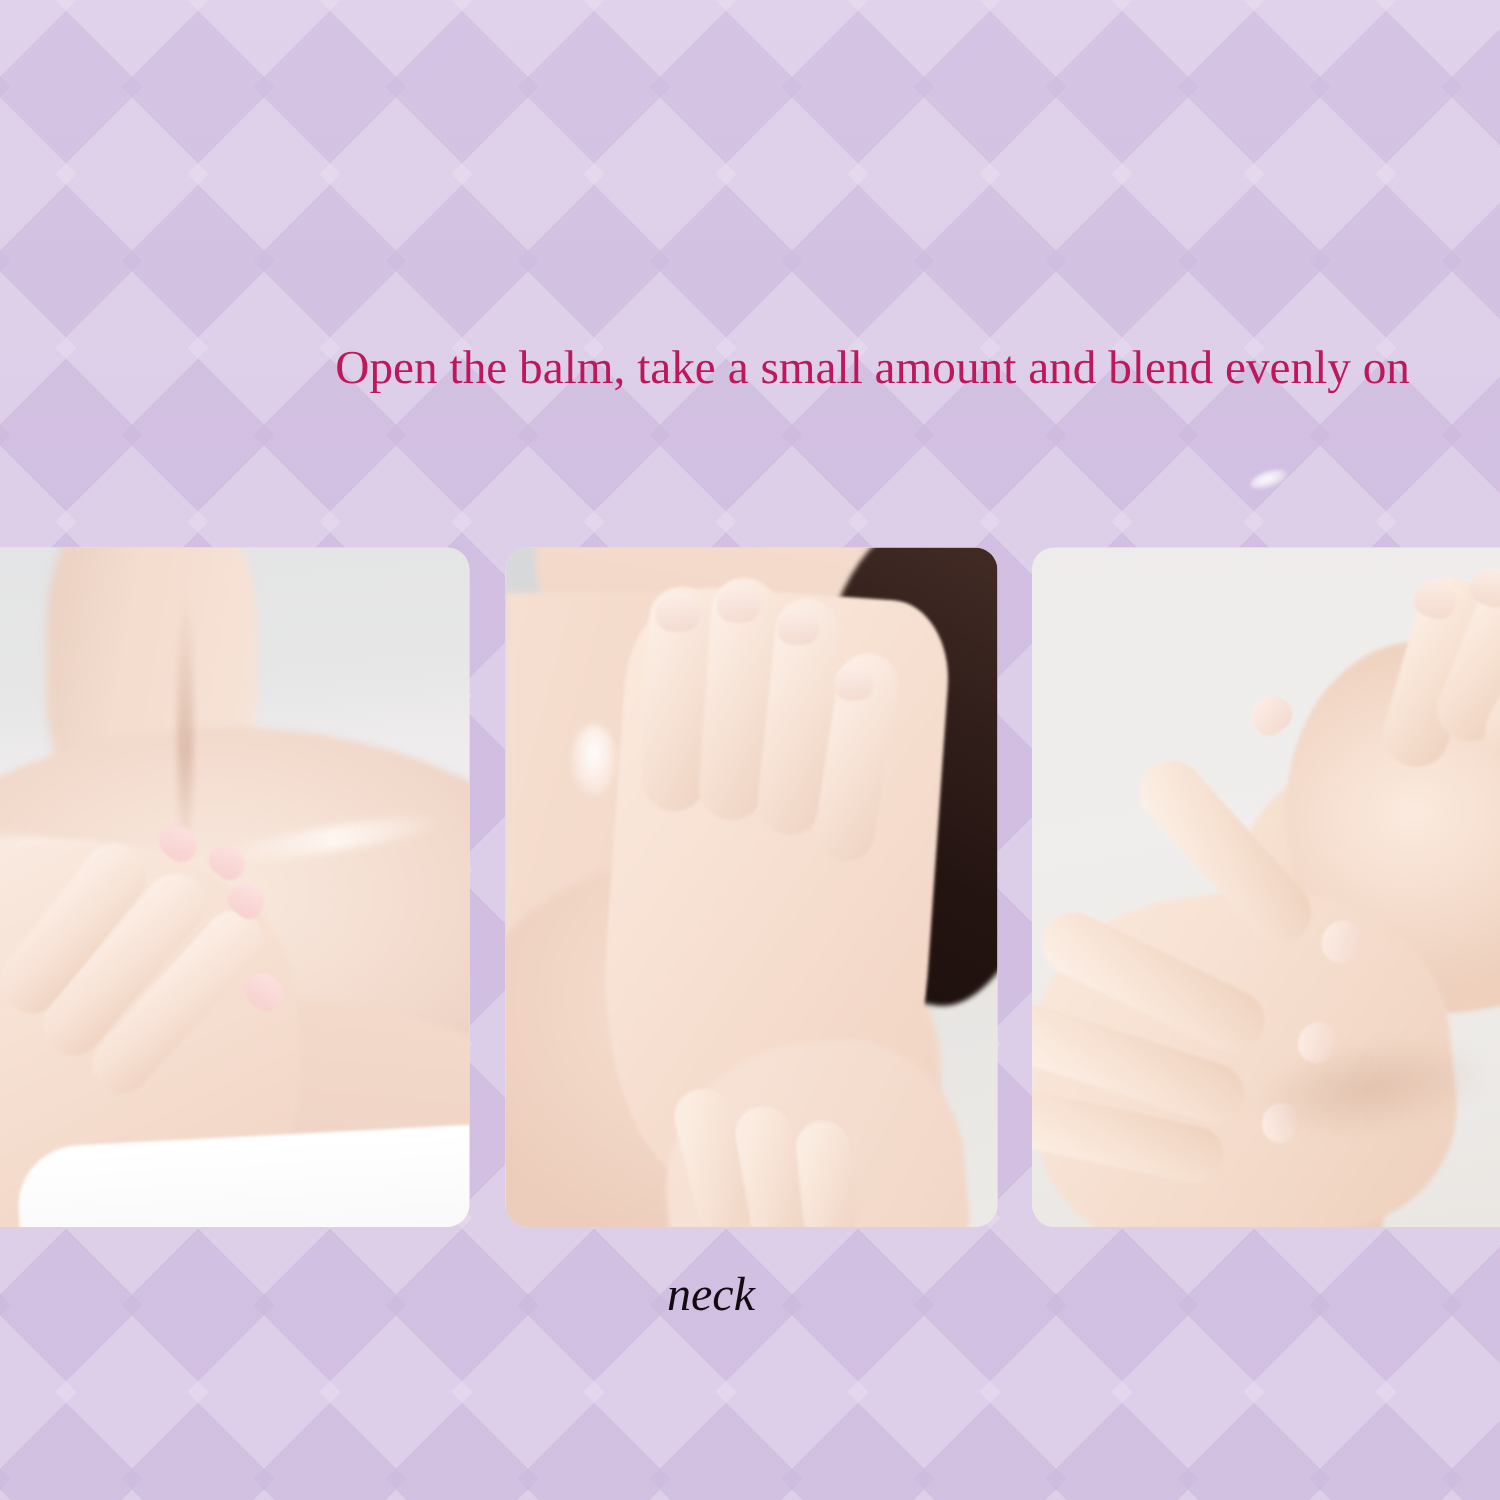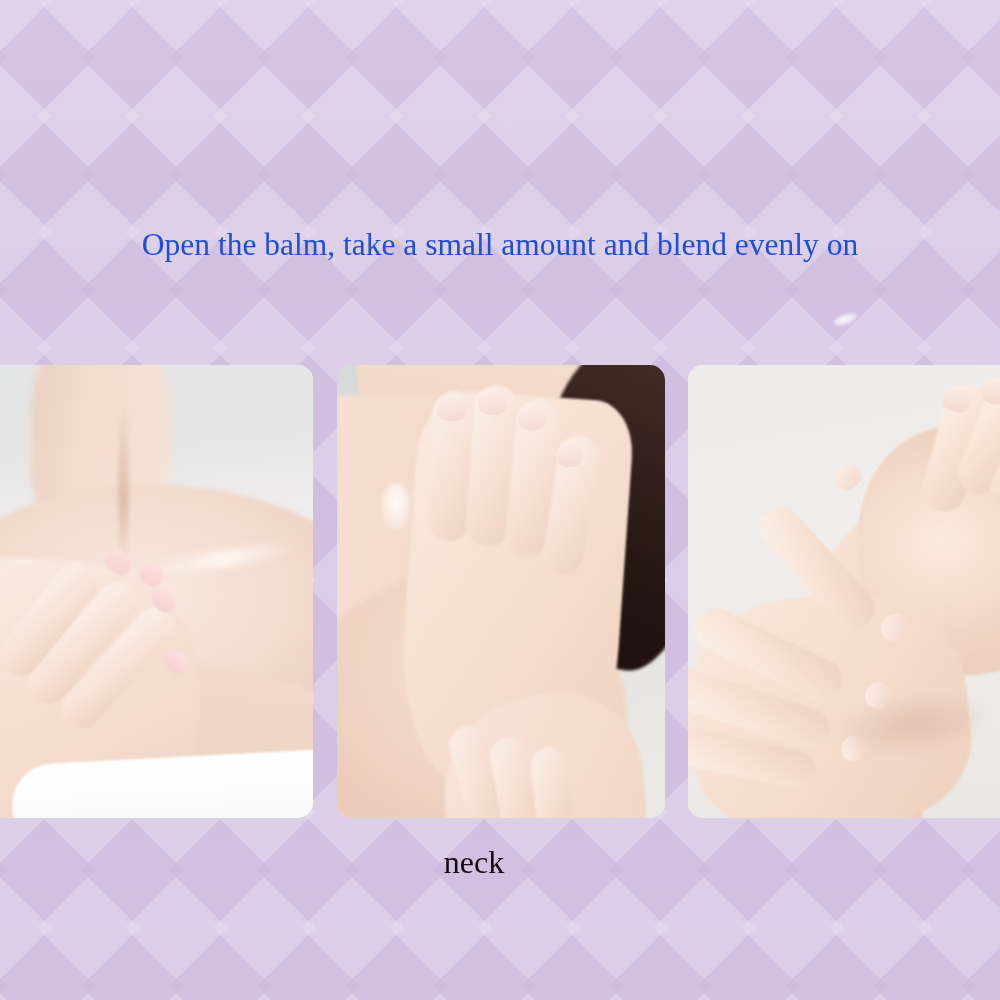--- a/index.html
+++ b/index.html
@@ -62,24 +62,24 @@
     font-size: 47px;
     line-height: 56px;
     color: #12080f;
     letter-spacing: 0.4px;
   }
   #subtitle {
     position: absolute;
     top: 192px;
     left: 60px;
     width: 880px;
-    text-align: center;
+    text-align: right;
     font-size: 31.5px;
     line-height: 42px;
-    color: #1d4ed8;
+    color: #be185d;
   }
   #subtitle .line { display: block; white-space: nowrap; }
 
   
   #bg-speck {
     position: absolute;
     left: 833px;
     top: 314px;
     width: 26px;
     height: 11px;
@@ -244,21 +244,21 @@
   
   .caption {
     position: absolute;
     top: 840px;
     font-size: 32px;
     line-height: 44px;
     color: #140a11;
     text-align: center;
   }
   #caption-1 { left: 7px;   width: 300px; }
-  #caption-2 { left: 324px; width: 300px; }
+  #caption-2 { left: 324px; width: 300px; font-style: italic; }
   #caption-3 { left: 699px; width: 300px; }
 </style>
 </head>
 <body>
 
 <div id="page">
 
   <div id="bg-pattern"></div>
   <div id="bg-pattern2"></div>
   <div id="bg-sheen"></div>

